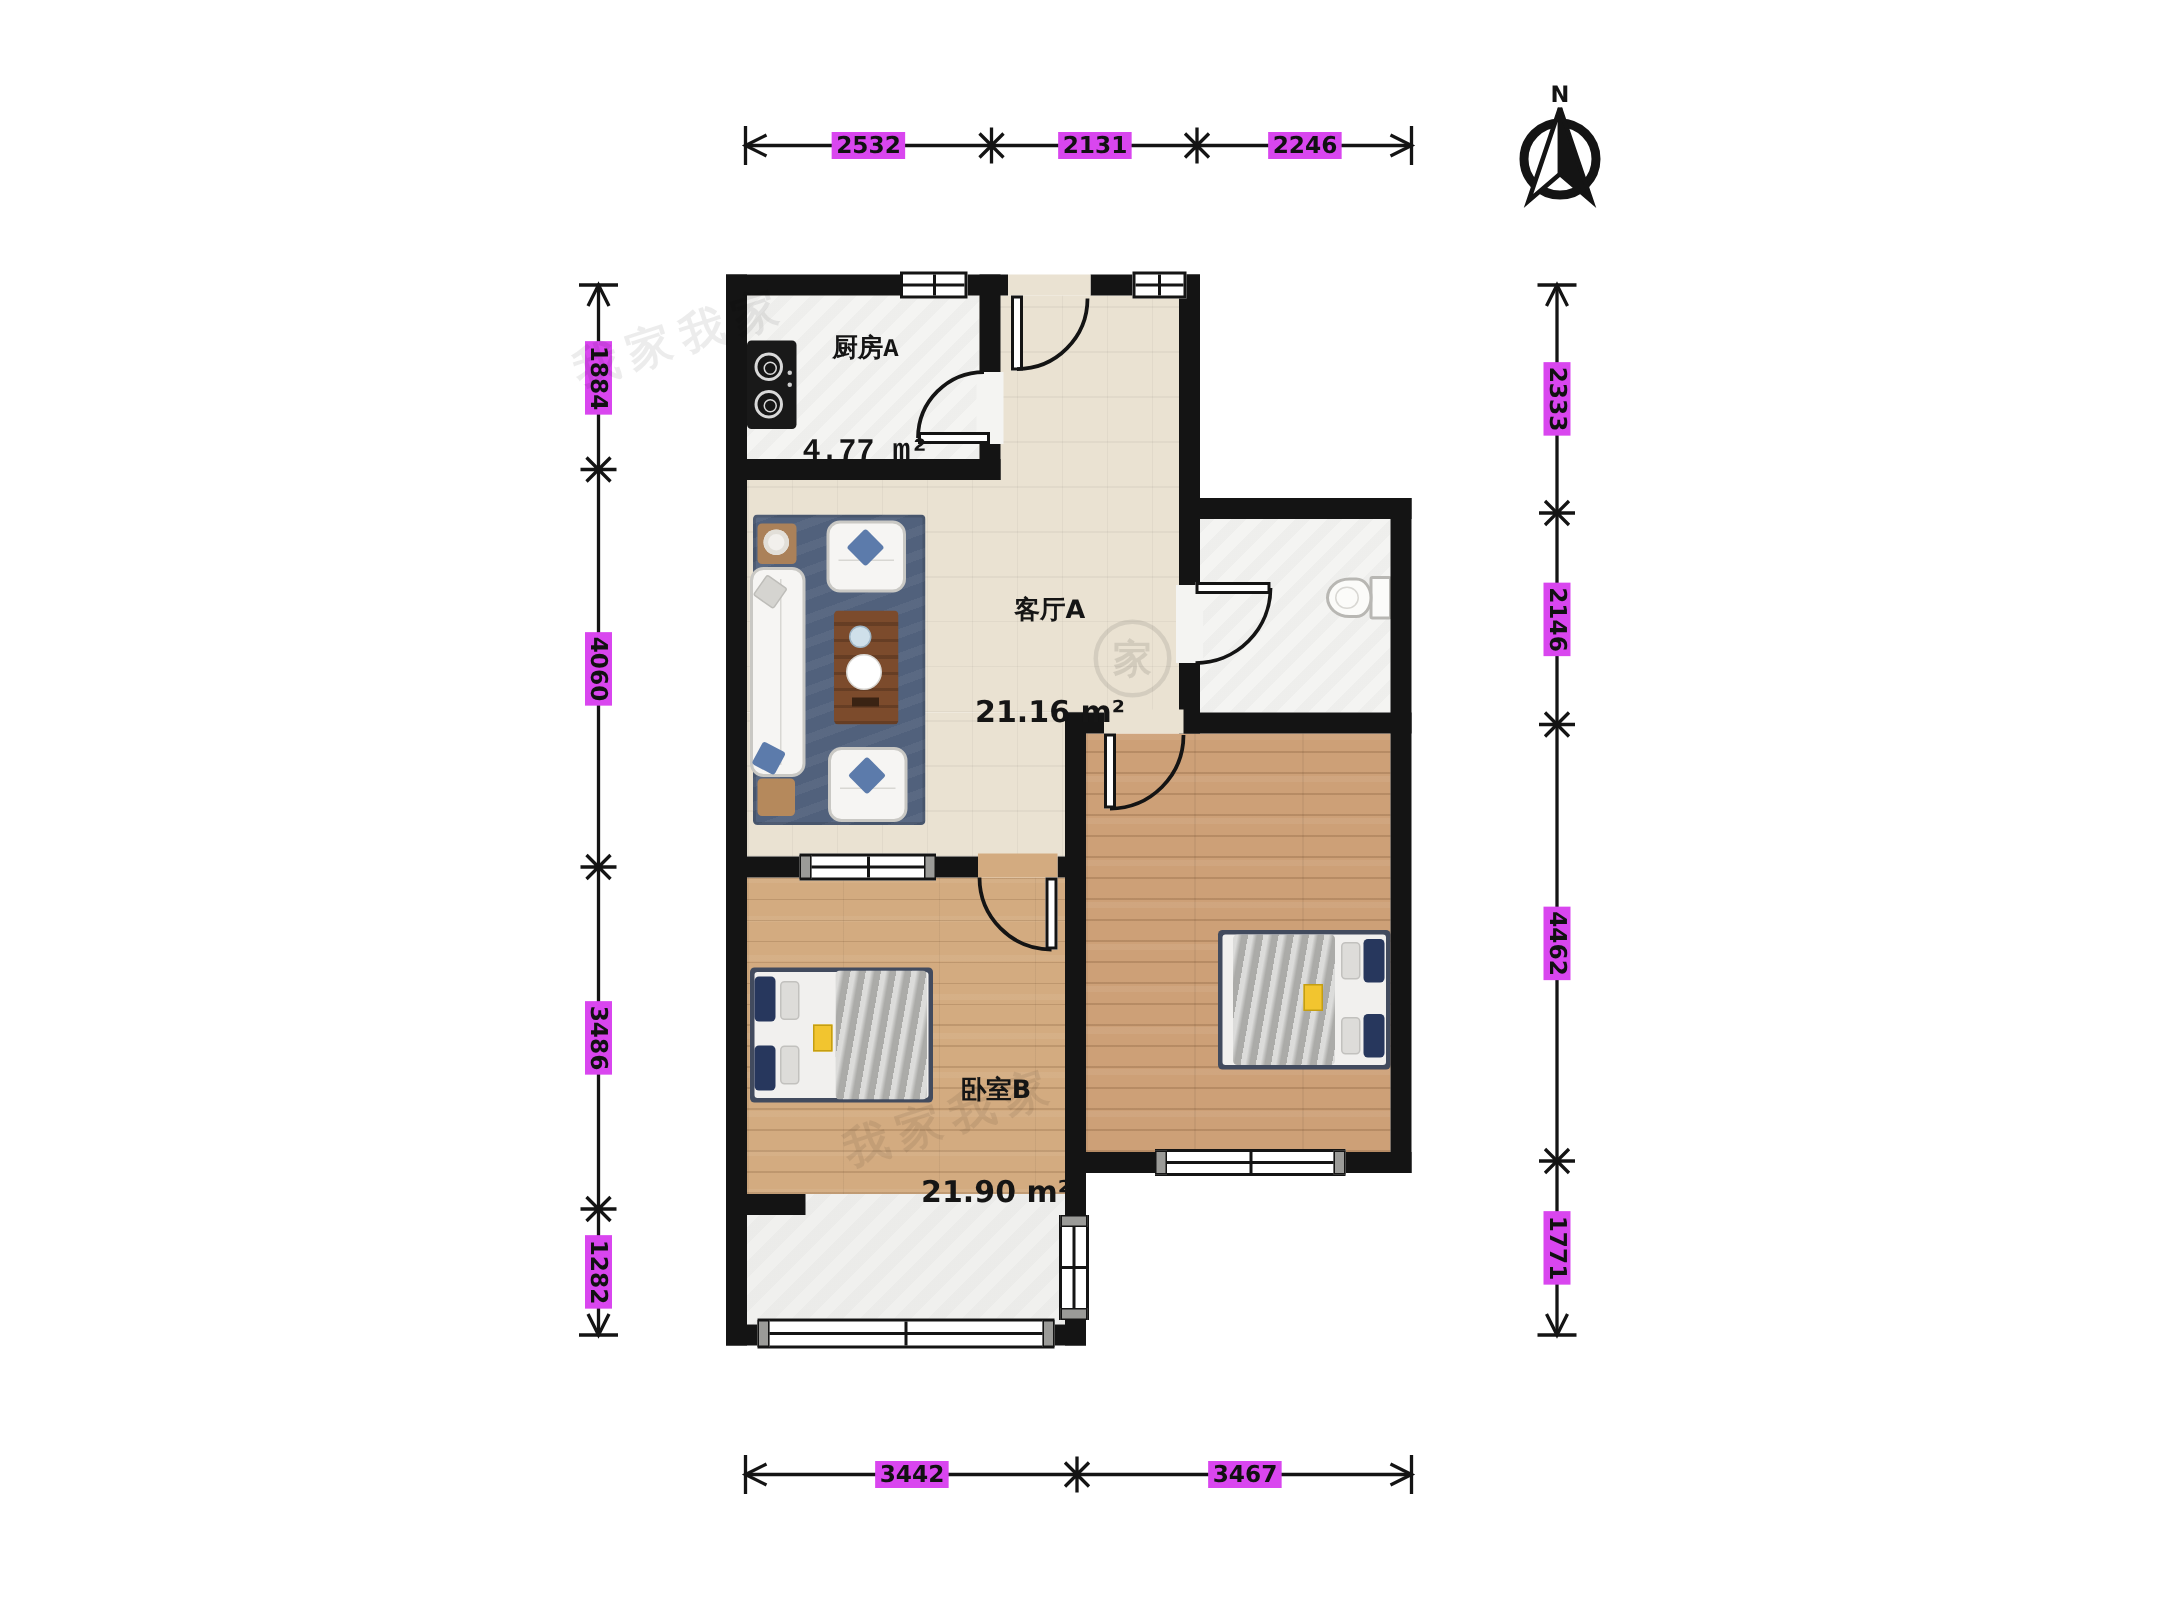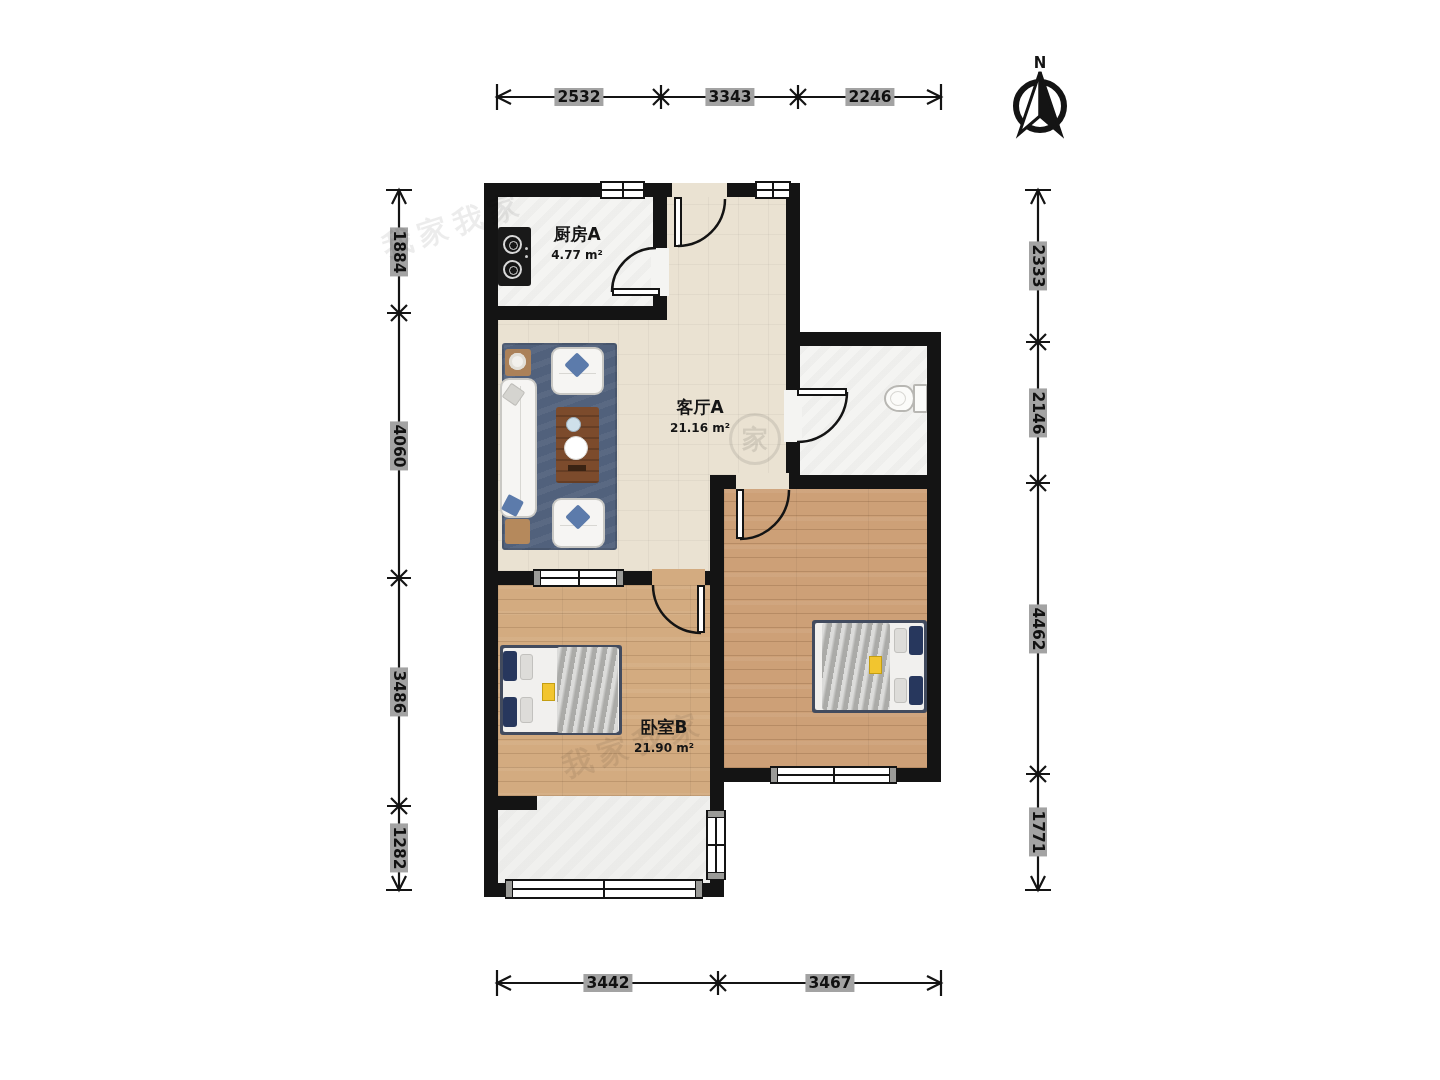--- a/index.html
+++ b/index.html
@@ -30,22 +30,22 @@
     background:#9b9b98;border:1px solid #141414;box-sizing:border-box;z-index:2;}
   .win.posts::before{left:-2px;} .win.posts::after{right:-2px;}
   .win.postsv::before,.win.postsv::after{content:"";position:absolute;left:-1px;right:-1px;height:8px;
     background:#9b9b98;border:1px solid #141414;box-sizing:border-box;z-index:2;}
   .win.postsv::before{top:-2px;} .win.postsv::after{bottom:-2px;}
   .gap{position:absolute;}
   .leaf{position:absolute;background:#fff;border:2px solid #141414;box-sizing:border-box;}
   svg.overlay{position:absolute;left:0;top:0;pointer-events:none;}
   .rlabel{position:absolute;width:190px;text-align:center;color:#151515;font-weight:bold;line-height:1.45;}
   .rname{font-size:17px;}
-  .rarea{font-size:12px;}
-  .dlab{position:absolute;transform:translate(-50%,-50%);background:#a3a3a3;color:#111;
+  .rarea{font-size:20px;margin-top:40px;}
+  .dlab{position:absolute;transform:translate(-50%,-50%);background:#d946ef;color:#111;
     font-weight:bold;font-size:15.5px;padding:0 3px;white-space:nowrap;}
   .dlab.v{writing-mode:vertical-rl;padding:3px 0;}
   
   .rug{position:absolute;background:#51617c;border-radius:3px;
     background-image:repeating-linear-gradient(160deg,rgba(255,255,255,.05) 0 6px,transparent 6px 15px);
     box-shadow:inset 0 0 0 2px rgba(0,0,0,.12);}
   .sofa,.chair{position:absolute;background:#f6f5f3;border:2px solid #c9c8c4;border-radius:9px;box-sizing:border-box;}
   .sofa::after{content:"";position:absolute;left:55%;top:6px;bottom:6px;width:0;border-left:1px solid #d8d7d3;}
   .chair::after{content:"";content:"";position:absolute;left:6px;right:6px;top:55%;border-top:1px solid #d8d7d3;}
   .pill{position:absolute;border-radius:2px;}
@@ -240,40 +240,40 @@
     </g>
     <g>
       <circle cx="1040" cy="106" r="24" fill="none" stroke="#141414" stroke-width="6"></circle>
       <polygon points="1040,72 1040,116 1019,134" fill="#ffffff" stroke="#141414" stroke-width="3"></polygon>
       <polygon points="1040,72 1061,134 1040,116" fill="#141414" stroke="#141414" stroke-width="3"></polygon>
       <text x="1040" y="68" text-anchor="middle" font-size="15" font-weight="bold" fill="#141414" font-family="DejaVu Sans, Liberation Sans, sans-serif">N</text>
     </g>
   </svg>
 
   <span class="dlab" style="left:579px;top:97px;">2532</span>
-  <span class="dlab" style="left:730px;top:97px;">3343</span>
+  <span class="dlab" style="left:730px;top:97px;">2131</span>
   <span class="dlab" style="left:870px;top:97px;">2246</span>
   <span class="dlab" style="left:608px;top:983px;">3442</span>
   <span class="dlab" style="left:830px;top:983px;">3467</span>
   <span class="dlab v" style="left:399px;top:252px;">1884</span>
   <span class="dlab v" style="left:399px;top:446px;">4060</span>
   <span class="dlab v" style="left:399px;top:692px;">3486</span>
   <span class="dlab v" style="left:399px;top:848px;">1282</span>
   <span class="dlab v" style="left:1038px;top:266px;">2333</span>
   <span class="dlab v" style="left:1038px;top:413px;">2146</span>
   <span class="dlab v" style="left:1038px;top:629px;">4462</span>
   <span class="dlab v" style="left:1038px;top:832px;">1771</span>
 
   <div class="wm" style="left:380px;top:205px;">我家我家</div>
   <div class="wm" style="left:560px;top:725px;">我家我家</div>
   <div class="stamp" style="left:729px;top:413px;">
       <span>家</span>
     </div>
 
-  <div class="rlabel" style="left:482px;top:222px;">
+  <div class="rlabel" style="left:482px;top:222px;font-family:Liberation Mono, monospace;">
     <div class="rname">厨房A</div>
     <div class="rarea">4.77 m²</div>
   </div>
   <div class="rlabel" style="left:605px;top:395px;">
     <div class="rname">客厅A</div>
     <div class="rarea">21.16 m²</div>
   </div>
   <div class="rlabel" style="left:569px;top:715px;">
     <div class="rname">卧室B</div>
     <div class="rarea">21.90 m²</div>

